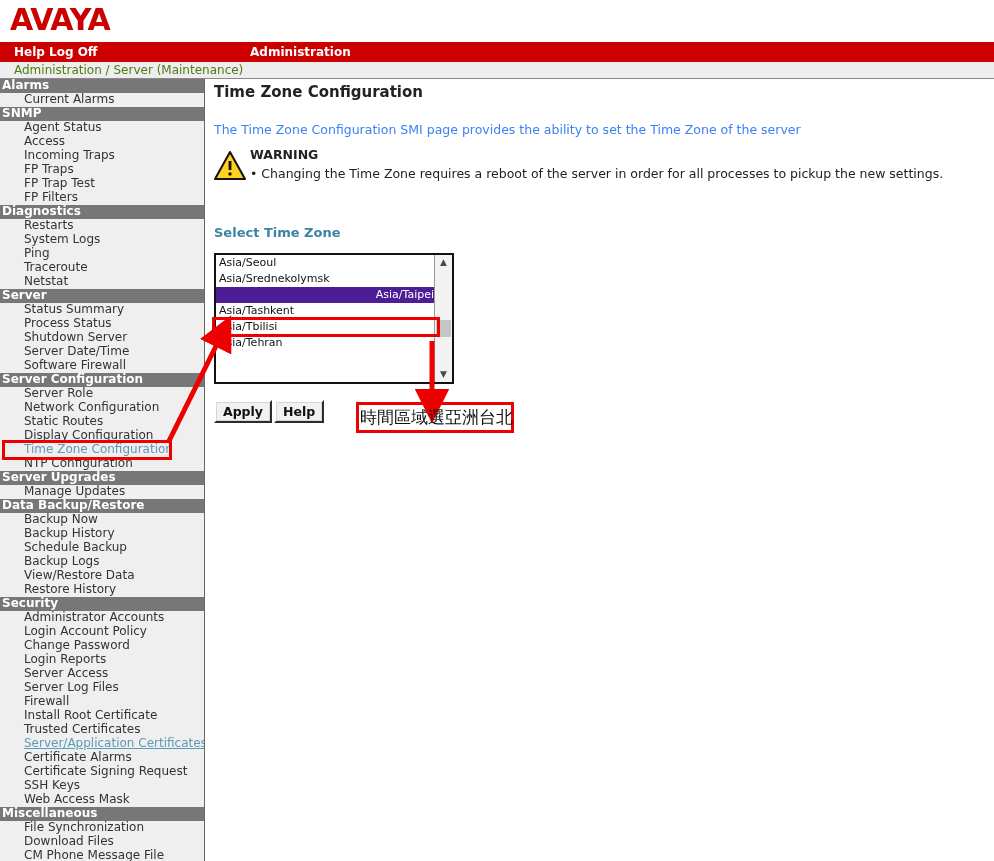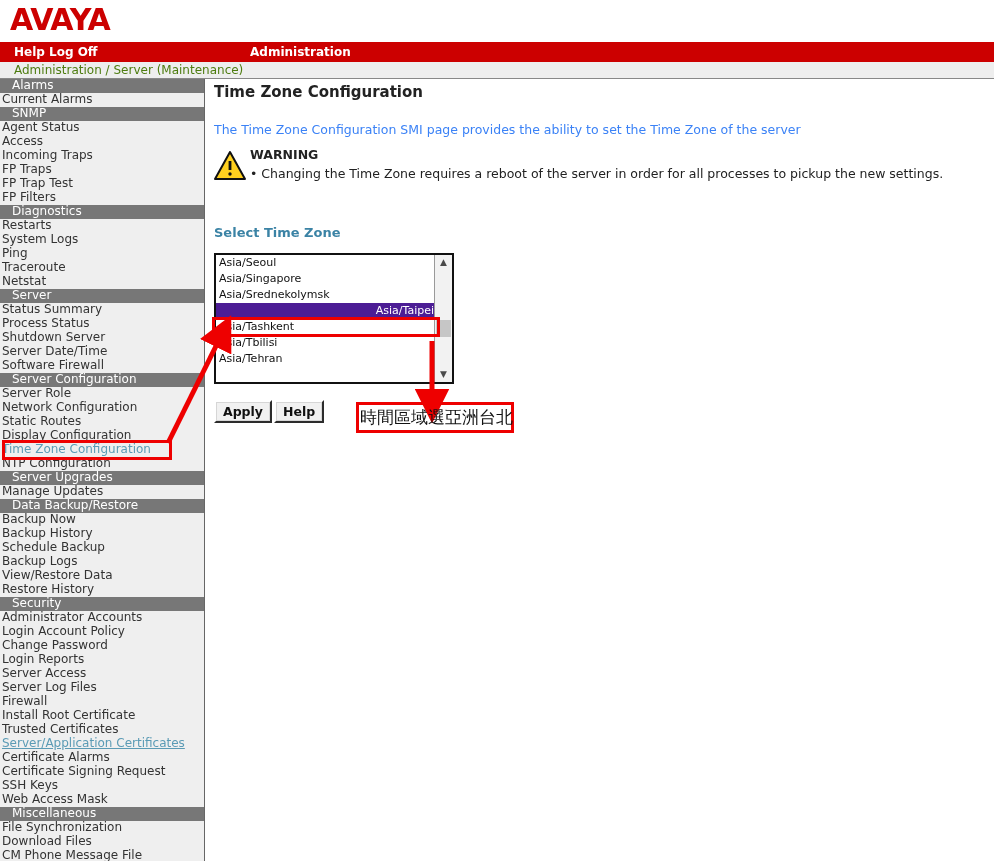--- a/index.html
+++ b/index.html
@@ -49,28 +49,28 @@
   }
 
   
   .sidebar {
     position:absolute; left:0; top:79px; width:205px; height:782px;
     background:#efefef; border-right:1px solid #666666;
     overflow:hidden;
   }
   .nav-group {
     background:#777777; color:#ffffff;
-    font-size:12px; font-weight:normal;
+    font-size:12px; font-weight:bold;
     height:14px; line-height:13px;
-    padding-left:12px; white-space:nowrap;
+    padding-left:2px; white-space:nowrap;
     font-family:"DejaVu Sans","Liberation Sans",sans-serif;
   }
   .nav-item {
     display:block; height:14px; line-height:13px;
-    font-size:12px; color:#333333; padding-left:2px;
+    font-size:12px; color:#333333; padding-left:24px;
     white-space:nowrap; text-decoration:none;
     font-family:"DejaVu Sans","Liberation Sans",sans-serif;
   }
   .nav-item.link-active { color:#5b9bb5; }
   .nav-item.link-visited { color:#5b9bb5; text-decoration:underline; }
 
   
   .content { position:absolute; left:206px; top:79px; width:788px; height:782px; background:#ffffff; }
 
   .page-title {
@@ -269,21 +269,20 @@
         <span class="dot">•</span>
         <span>Changing the Time Zone requires a reboot of the server in order for all processes to pickup the new settings.</span>
       </div>
     </div>
 
     <div class="select-label">Select Time Zone</div>
 
     <div class="listbox">
       <div class="rows" id="tz-rows">
           <div class="lb-row">Asia/Seoul</div>
-          <div class="lb-row">Asia/Singapore</div>
           <div class="lb-row">Asia/Srednekolymsk</div>
           <div class="lb-row selected">Asia/Taipei</div>
           <div class="lb-row">Asia/Tashkent</div>
           <div class="lb-row">Asia/Tbilisi</div>
           <div class="lb-row">Asia/Tehran</div>
         </div>
       <div class="lb-scroll">
         <div class="lb-arrow up">▲</div>
         <div class="lb-thumb"></div>
         <div class="lb-arrow down">▼</div>

